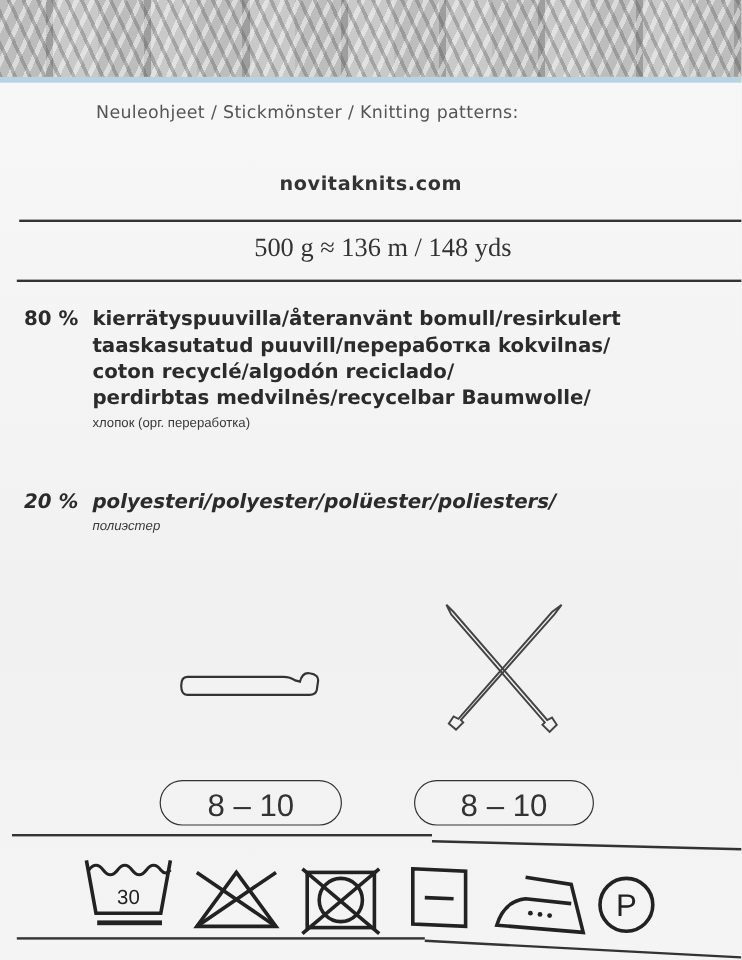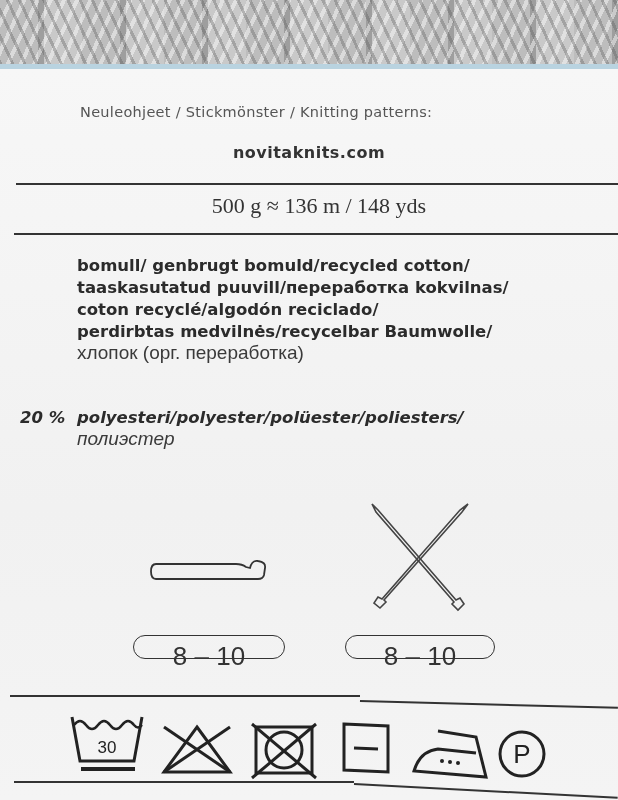--- a/index.html
+++ b/index.html
@@ -19,67 +19,67 @@
     }
     .blue-edge {
       position: absolute; left: 0; top: 64px; width: 618px; height: 5px;
       background: #b9d3e0;
     }
     .label {
       position: absolute; left: 0; top: 69px; width: 618px; height: 731px;
       background: linear-gradient(180deg, #f7f7f7 0%, #f1f1f1 60%, #f4f4f4 100%);
     }
     .patterns {
-      position: absolute; left: 80px; top: 104px; font-size: 14.5px;
+      position: absolute; left: 80px; top: 86px; font-size: 14.5px;
       color: #555; letter-spacing: 0.3px; white-space: nowrap;
     }
     .site {
       position: absolute; left: 0; width: 618px; top: 143px; text-align: center;
       font-size: 16px; font-weight: bold; color: #333; letter-spacing: 0.5px;
     }
     .rule { position: absolute; height: 1.5px; background: #333; }
     .weight {
       position: absolute; left: 10px; width: 618px; top: 193px; text-align: center;
       font-size: 22px; color: #333; font-family: Liberation Serif, serif;
     }
     .comp {
       position: absolute; left: 20px; font-size: 16.5px; font-weight: bold;
       color: #2b2b2b; line-height: 22px; white-space: nowrap;
     }
     .comp .pct { display: inline-block; width: 57px; }
     .comp .line { display: block; }
     .comp .indent { padding-left: 57px; }
     .comp .ru {
-      font-weight: normal; font-size: 19px; color: #3a3a3a;
+      font-weight: normal; font-size: 11px; color: #3a3a3a;
       font-family: "Liberation Sans", sans-serif; padding-left: 57px; display: block; line-height: 20px;
     }
     .tool { position: absolute; }
     .size-pill {
-      position: absolute; height: 24px; border: 1.5px solid #333; border-radius: 22px;
+      position: absolute; height: 38px; border: 1.5px solid #333; border-radius: 22px;
       box-sizing: border-box; text-align: center; line-height: 40px;
-      font-family: "Liberation Sans", sans-serif; font-size: 26px; color: #333;
+      font-family: "Liberation Sans", sans-serif; font-size: 26px; color: #333; margin-top: 15px;
     }
     .care { position: absolute; }
   </style>
 </head>
 <body>
 
 <div class="knit"></div>
 <div class="blue-edge"></div>
 <div class="label"></div>
 
 <div class="patterns">Neuleohjeet / Stickmönster / Knitting patterns:</div>
 <div class="site">novitaknits.com</div>
 
 <div class="rule" style="left:16px; width:602px; top:183px;"></div>
 <div class="weight">500 g ≈ 136 m / 148 yds</div>
 <div class="rule" style="left:14px; width:604px; top:233px;"></div>
 
 <div class="comp" style="top:255px;">
-  <span class="line indent">bomull/ genbrugt bomuld/recycled cotton/</span>
+  <span class="line"><span class="pct">80 %</span><span>kierrätyspuuvilla/återanvänt bomull/resirkulert</span></span>
   <span class="line indent">taaskasutatud puuvill/переработка kokvilnas/</span>
   <span class="line indent">coton recyclé/algodón reciclado/</span>
   <span class="line indent">perdirbtas medvilnės/recycelbar Baumwolle/</span>
   <span class="ru">хлопок (орг. переработка)</span>
 </div>
 
 <div class="comp" style="top:407px;font-style:italic;">
   <span class="line"><span class="pct">20 %</span><span>polyesteri/polyester/polüester/poliesters/</span></span>
   <span class="ru">полиэстер</span>
 </div>

